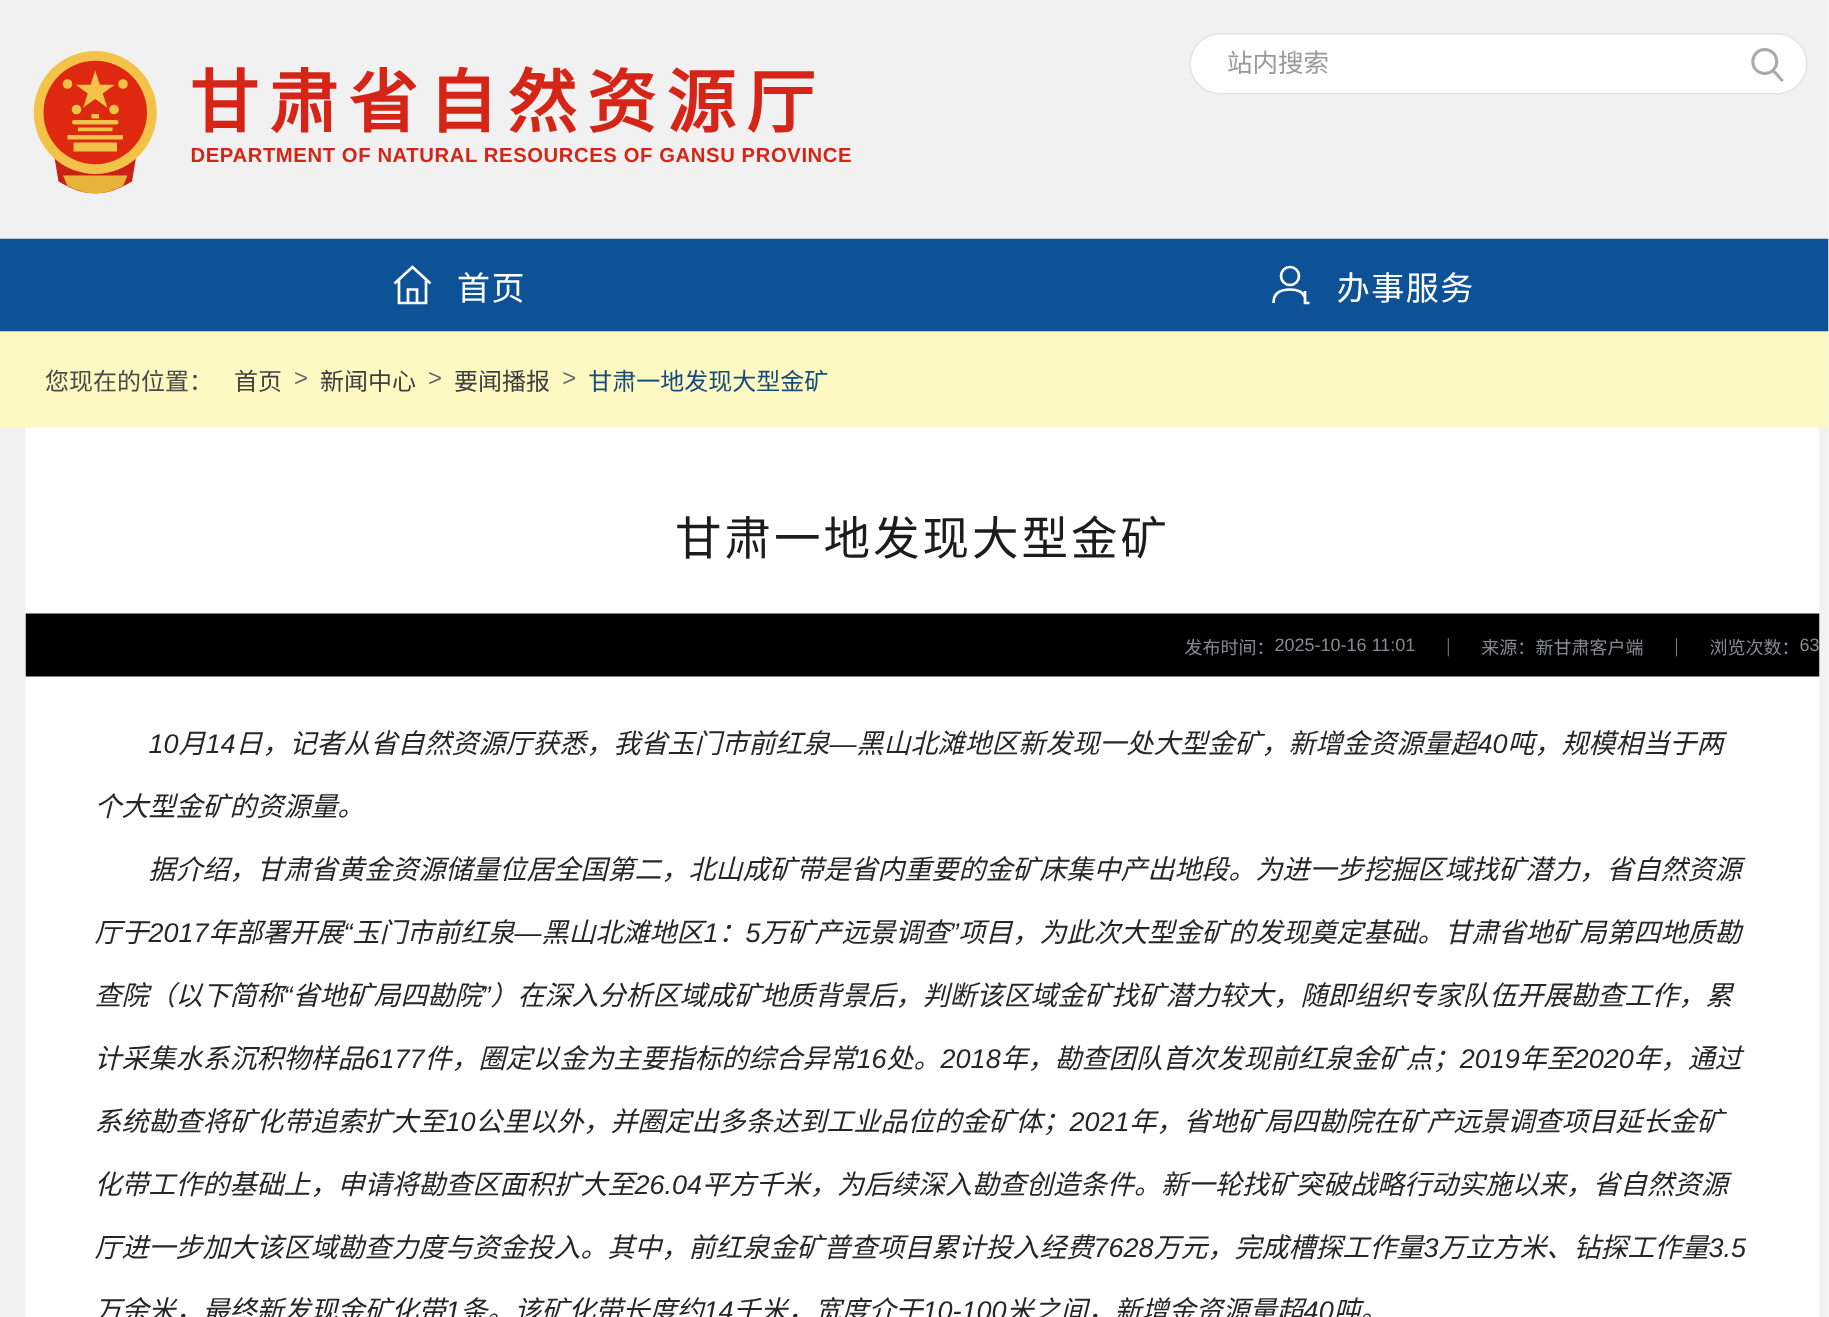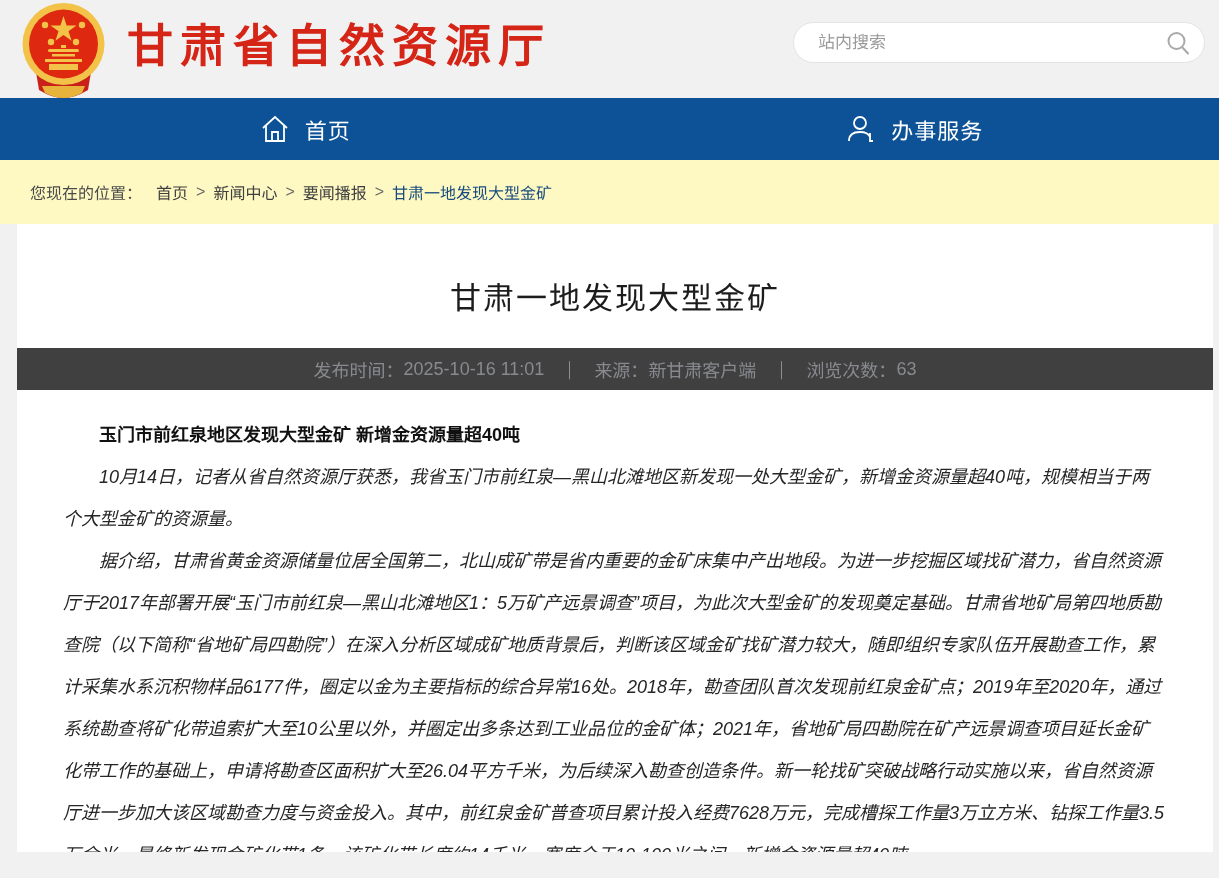--- a/index.html
+++ b/index.html
@@ -5,21 +5,21 @@
   * { margin:0; padding:0; box-sizing:border-box; }
   html,body { width:1219px; height:878px; overflow:hidden; }
   body {
     background:#f1f1f2;
     font-family:"Liberation Sans","DejaVu Sans",sans-serif;
     position:relative;
   }
 
   
   .header {
-    height:98px; background:#f1f1f2;
+    height:159px; background:#f1f1f2;
     display:flex; align-items:center; position:relative;
     padding-left:12px;
   }
   .logo { display:flex; align-items:center; cursor:pointer; }
   .emblem { width:103px; height:96px; margin-top:2px; }
   .titles { margin-left:12px; margin-top:-6px; }
   .site-title {
     color:#d42517; font-size:46px; font-weight:bold;
     letter-spacing:7px; line-height:50px; white-space:nowrap;
   }
@@ -73,23 +73,23 @@
     margin:0 6px 0 17px;
     height:628px;
     overflow:hidden;
   }
   .article-title {
     text-align:center; font-size:31px; font-weight:normal;
     color:#1c1c1c; padding-top:52px; line-height:45px;
     letter-spacing:2px;
   }
   .meta-strip {
-    margin-top:27px; height:42px; background:#404040;
-    display:flex; align-items:center; justify-content:center;
-    font-size:18px; color:#888a8f;
+    margin-top:27px; height:42px; background:#000000;
+    display:flex; align-items:center; justify-content:flex-end;
+    font-size:12px; color:#888a8f;
   }
   .meta-strip .sep { margin:0 16px; color:#a8a8a8; }
   .article-body {
     padding:24px 46px 0 46px;
     font-size:18px; line-height:42px; color:#262626;
   }
   .article-body .lead {
     font-weight:bold; text-indent:2em; color:#111;
   }
   .article-body p.para { text-indent:2em;font-style:italic; }
@@ -115,20 +115,21 @@
       <circle cx="64" cy="40" r="3.2" fill="#f2c249"></circle>
 
       <rect x="36" y="47" width="31" height="3" rx="1.5" fill="#f2c249"></rect>
       <rect x="40" y="52" width="23" height="2.5" fill="#f2c249"></rect>
       <rect x="33" y="57" width="37" height="3" fill="#f2c249"></rect>
       <rect x="37" y="62" width="29" height="6" fill="#f2c249"></rect>
       <rect x="49" y="43" width="5" height="3" fill="#f2c249"></rect>
     </svg>
     <div class="titles">
       <div class="site-title">甘肃省自然资源厅</div>
+      <div class="site-sub">DEPARTMENT OF NATURAL RESOURCES OF GANSU PROVINCE</div>
     </div>
   </div>
 
   <div class="search">
     <input type="text" placeholder="站内搜索" style="">
     <button class="search-btn">
       <svg width="26" height="26" viewBox="0 0 26 26">
         <circle cx="11.5" cy="11" r="8" fill="none" stroke="#a9a9a9" stroke-width="2"></circle>
         <line x1="17.2" y1="17.2" x2="23" y2="23.5" stroke="#a9a9a9" stroke-width="2" stroke-linecap="round"></line>
       </svg>
@@ -174,17 +175,16 @@
     <span>2025-10-16 11:01</span>
     <span class="sep">｜</span>
     <span>来源：</span>
     <span>新甘肃客户端</span>
     <span class="sep">｜</span>
     <span>浏览次数：</span>
     <span>63</span>
   </div>
 
   <div class="article-body">
-    <p class="lead">玉门市前红泉地区发现大型金矿 新增金资源量超40吨</p>
     <p class="para">10月14日，记者从省自然资源厅获悉，我省玉门市前红泉—黑山北滩地区新发现一处大型金矿，新增金资源量超40吨，规模相当于两个大型金矿的资源量。</p>
     <p class="para">据介绍，甘肃省黄金资源储量位居全国第二，北山成矿带是省内重要的金矿床集中产出地段。为进一步挖掘区域找矿潜力，省自然资源厅于2017年部署开展“玉门市前红泉—黑山北滩地区1：5万矿产远景调查”项目，为此次大型金矿的发现奠定基础。甘肃省地矿局第四地质勘查院（以下简称“省地矿局四勘院”）在深入分析区域成矿地质背景后，判断该区域金矿找矿潜力较大，随即组织专家队伍开展勘查工作，累计采集水系沉积物样品6177件，圈定以金为主要指标的综合异常16处。2018年，勘查团队首次发现前红泉金矿点；2019年至2020年，通过系统勘查将矿化带追索扩大至10公里以外，并圈定出多条达到工业品位的金矿体；2021年，省地矿局四勘院在矿产远景调查项目延长金矿化带工作的基础上，申请将勘查区面积扩大至26.04平方千米，为后续深入勘查创造条件。新一轮找矿突破战略行动实施以来，省自然资源厅进一步加大该区域勘查力度与资金投入。其中，前红泉金矿普查项目累计投入经费7628万元，完成槽探工作量3万立方米、钻探工作量3.5万余米，最终新发现金矿化带1条。该矿化带长度约14千米，宽度介于10-100米之间，新增金资源量超40吨。</p>
   </div>
 </div>
 
 </body></html>

